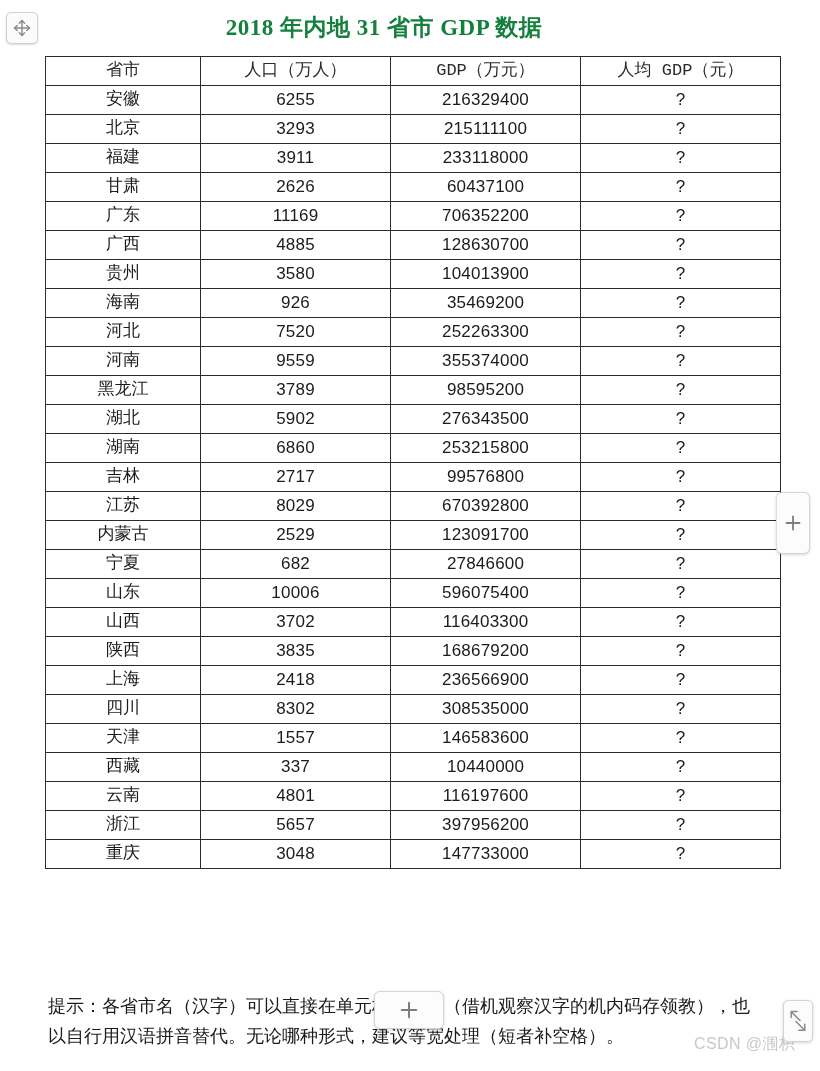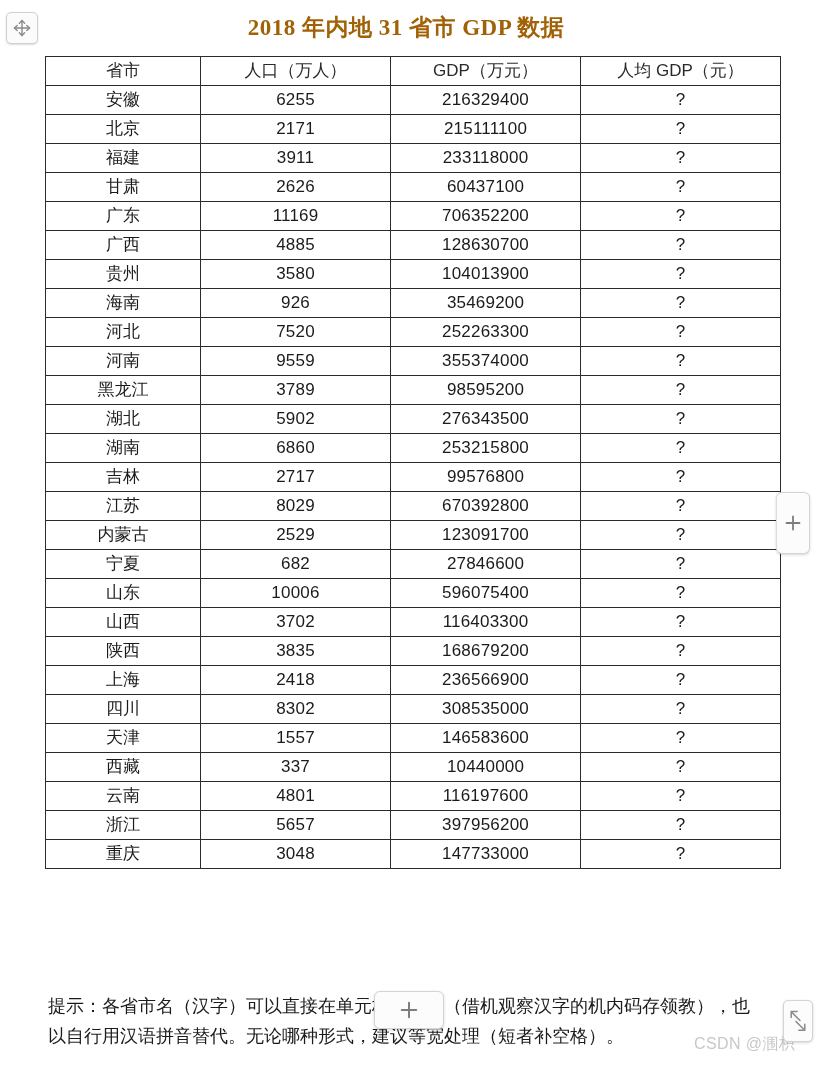--- a/index.html
+++ b/index.html
@@ -94,22 +94,21 @@
   .page-title {
     position: absolute;
     left: 0;
     top: 12px;
     width: 768px;
     text-align: center;
     font-family: "Liberation Serif", "DejaVu Serif", serif;
     font-weight: bold;
     font-size: 23px;
     letter-spacing: 0.5px;
-    color: #a16207;
-    margin-left: 22px;
+    color: #15803d;
   }
 
   
   .table-wrap {
     position: absolute;
     left: 45px;
     top: 56px;
     width: 735px;
   }
   table.gdp {
@@ -132,21 +131,21 @@
   }
   table.gdp thead th {
     font-size: 17px;
     color: #2a2a2a;
   }
   col.c-prov { width: 155px; }
   col.c-pop  { width: 190px; }
   col.c-gdp  { width: 190px; }
   col.c-per  { width: 200px; }
 
-  .cell-prov { font-family: Liberation Sans, sans-serif; }
+  .cell-prov { font-family: Liberation Mono, monospace; }
   .cell-num {
     font-family: "Liberation Sans", "DejaVu Sans", sans-serif;
     font-size: 17px;
     letter-spacing: 0.2px;
   }
   .cell-q {
     font-family: "Liberation Sans", "DejaVu Sans", sans-serif;
     font-size: 17px;
   }
 
@@ -211,21 +210,21 @@
     </thead>
     <tbody id="table-body">
         <tr>
           <td class="cell-prov">安徽</td>
           <td class="cell-num">6255</td>
           <td class="cell-num">216329400</td>
           <td class="cell-q">?</td>
         </tr>
         <tr>
           <td class="cell-prov">北京</td>
-          <td class="cell-num">2171</td>
+          <td class="cell-num">3293</td>
           <td class="cell-num">215111100</td>
           <td class="cell-q">?</td>
         </tr>
         <tr>
           <td class="cell-prov">福建</td>
           <td class="cell-num">3911</td>
           <td class="cell-num">233118000</td>
           <td class="cell-q">?</td>
         </tr>
         <tr>

